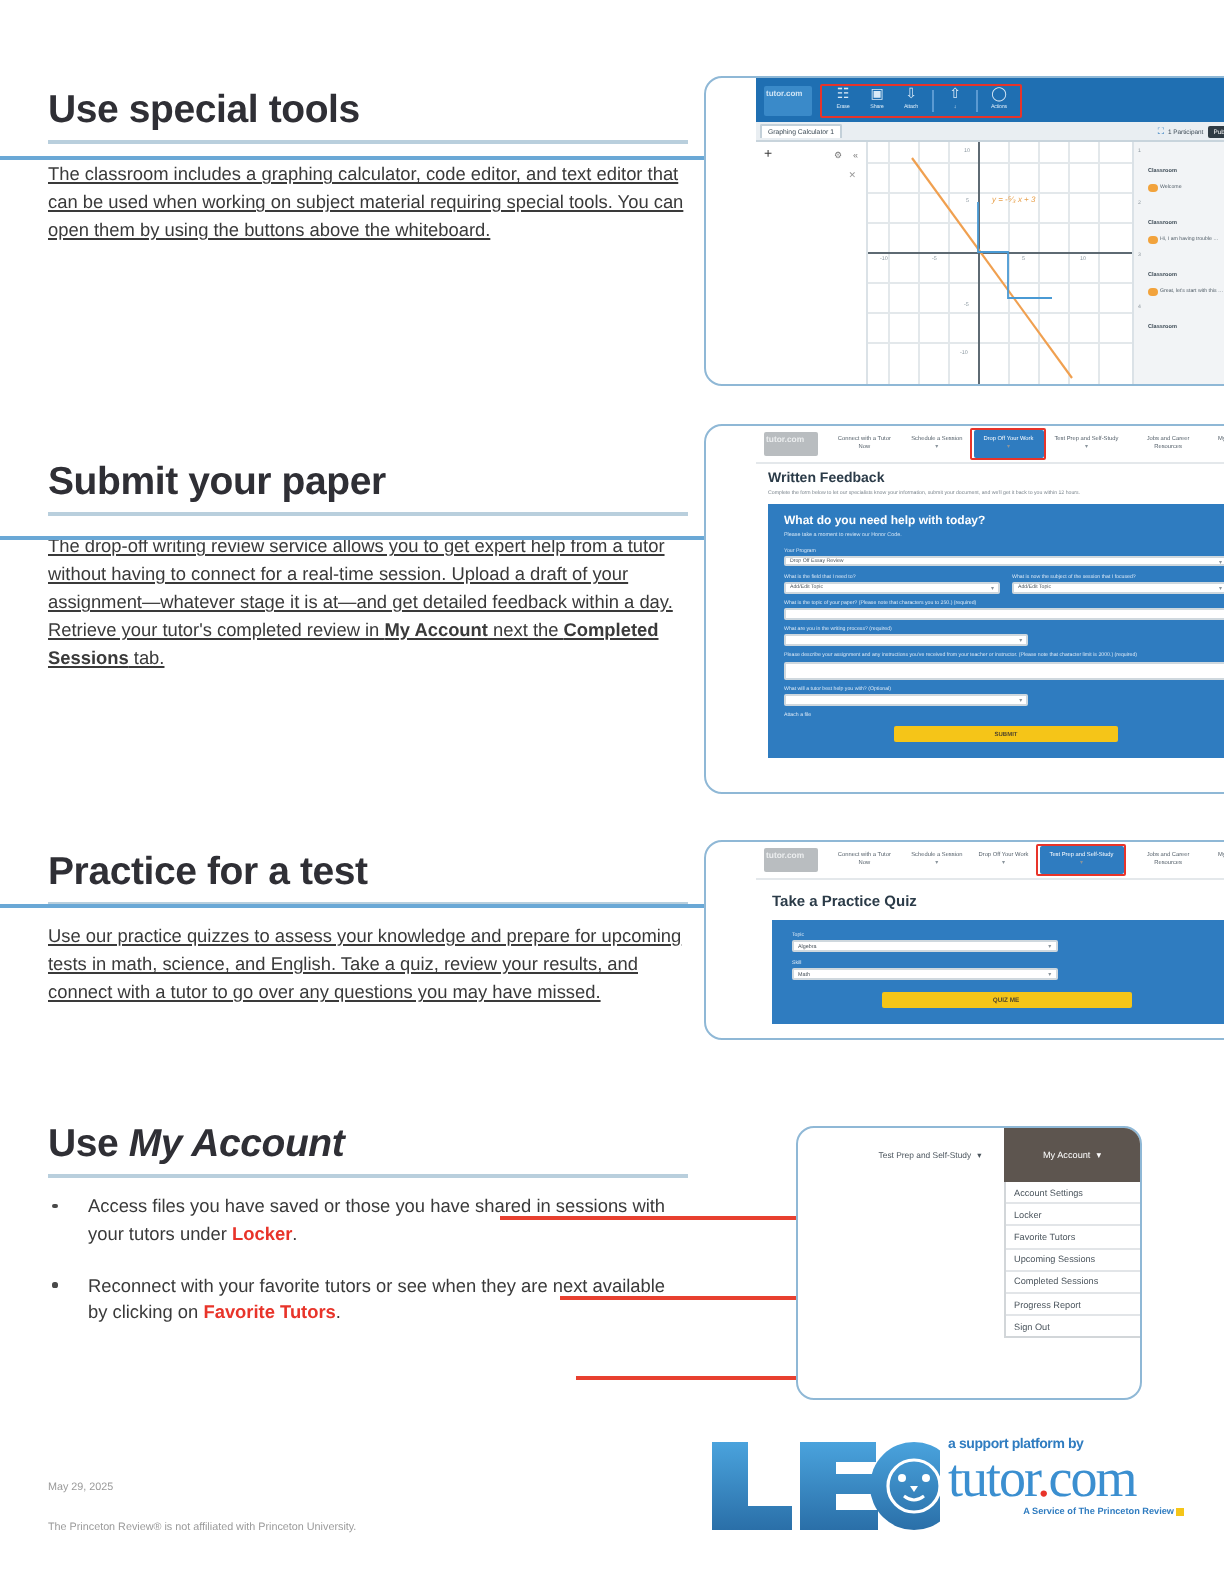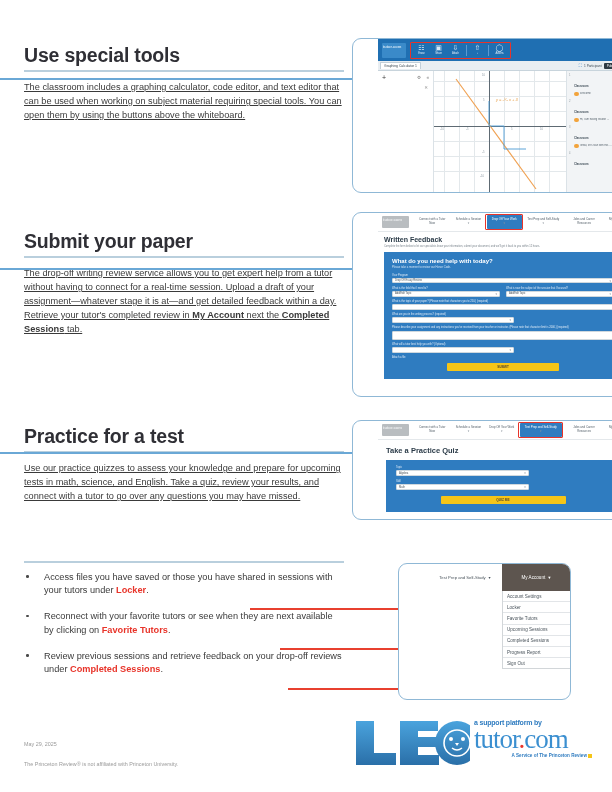--- a/index.html
+++ b/index.html
@@ -194,33 +194,30 @@
     <p><span>The drop-off writing review service allows you to get expert help from a tutor without having to connect for a real-time session. Upload a draft of your assignment—whatever stage it is at—and get detailed feedback within a day. Retrieve your tutor's completed review in </span><b>My Account</b><span> next the </span><b>Completed Sessions</b><span> tab.</span></p>
   </div>
 
   <div class="sec" style="top:425px;">
     <h2>Practice for a test</h2>
     <div class="rule"></div>
     <p>Use our practice quizzes to assess your knowledge and prepare for upcoming tests in math, science, and English. Take a quiz, review your results, and connect with a tutor to go over any questions you may have missed.</p>
   </div>
 
   <div class="sec" style="top:561px;">
+    <h2><span>Use </span><span class="ital">My Account</span></h2>
     <div class="rule"></div>
     <ul class="bullets">
       <li>
         <span class="dot"></span>
         <span>Access files you have saved or those you have shared in sessions with your tutors under </span><span class="hl">Locker</span><span>.</span>
       </li>
       <li>
         <span class="dot"></span>
         <span>Reconnect with your favorite tutors or see when they are next available by clicking on </span><span class="hl">Favorite Tutors</span><span>.</span>
-      </li>
-      <li>
-        <span class="dot"></span>
-        <span>Review previous sessions and retrieve feedback on your drop-off reviews under </span><span class="hl">Completed Sessions</span><span>.</span>
       </li>
     </ul>
   </div>
 
   <div class="conn" style="left:250px;top:608px;width:189px;">
       <span class="arw"></span>
     </div>
   <div class="conn" style="left:280px;top:648px;width:159px;">
       <span class="arw"></span>
     </div>

